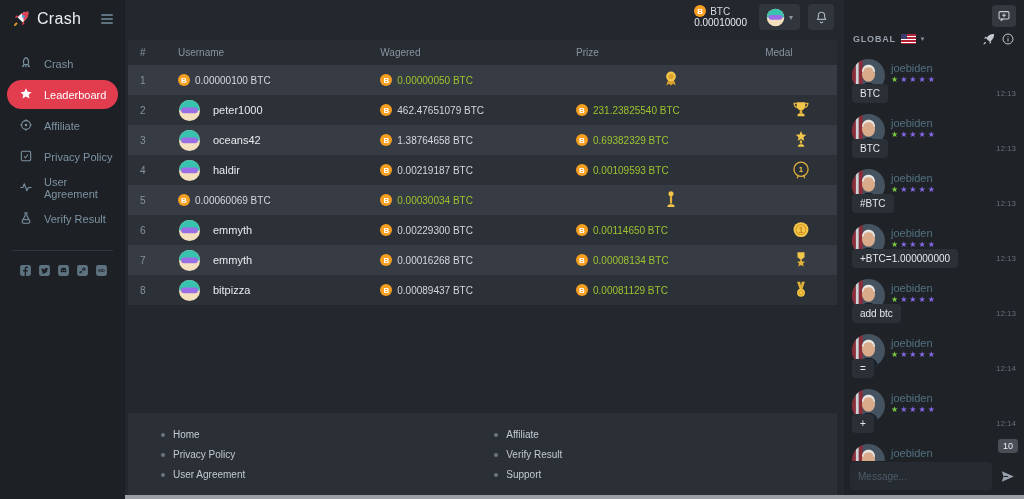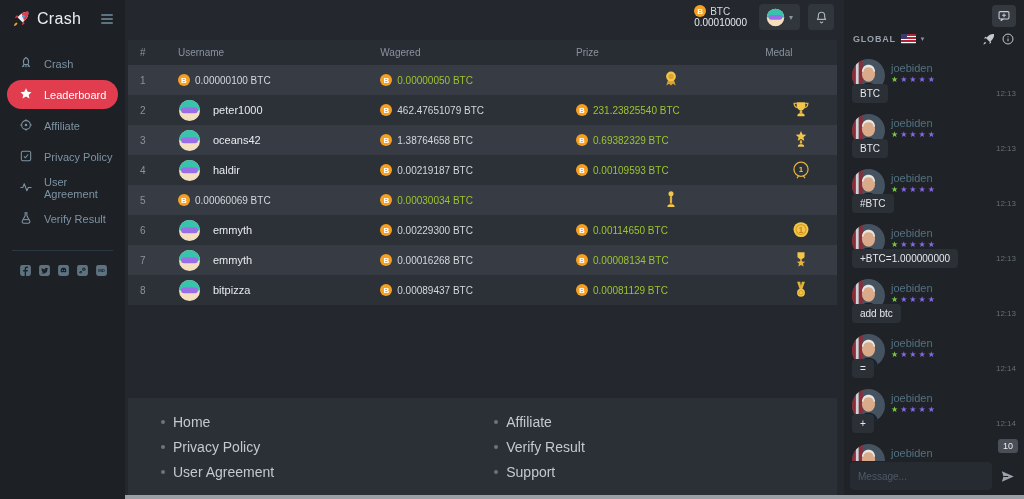--- a/index.html
+++ b/index.html
@@ -57,21 +57,21 @@
   .prize-cell { color:#9dc42e; }
   .medal-cell { display:flex; justify-content:center; }
   .medal-cell svg { width:22px; height:22px; }
 
   
   .f-spacer { flex:1; }
   footer { background:#2b3037; margin:0 7px 0 3px; padding:16px 0 10px; }
   .f-links { display:flex; }
   .f-links ul { list-style:none; }
   .f-links ul:first-child { margin-left:33px; width:47%; }
-  .f-links li { display:flex; align-items:center; gap:8px; color:#c3c9d0; font-size:14px;
+  .f-links li { display:flex; align-items:center; gap:8px; color:#c3c9d0; font-size:10px;
                 margin-bottom:9px; cursor:pointer; }
   .dot { width:3px; height:3px; border:2px solid #6b7480; border-radius:50%; display:inline-block; flex:none; }
   .f-brand { text-align:center; color:#808892; font-size:9px; letter-spacing:.8px; margin-top:12px; }
 
   
   .chat { width:180px; flex:none; background:#1f2327; display:flex; flex-direction:column; position:relative; }
   .chat-toggle { align-self:flex-end; margin:5px 8px 0 0; width:24px; height:22px; background:#343940;
                  border:none; border-radius:4px; color:#c9ced4; display:flex; align-items:center;
                  justify-content:center; cursor:pointer; }
   .chat-toggle svg { width:14px; height:14px; }

